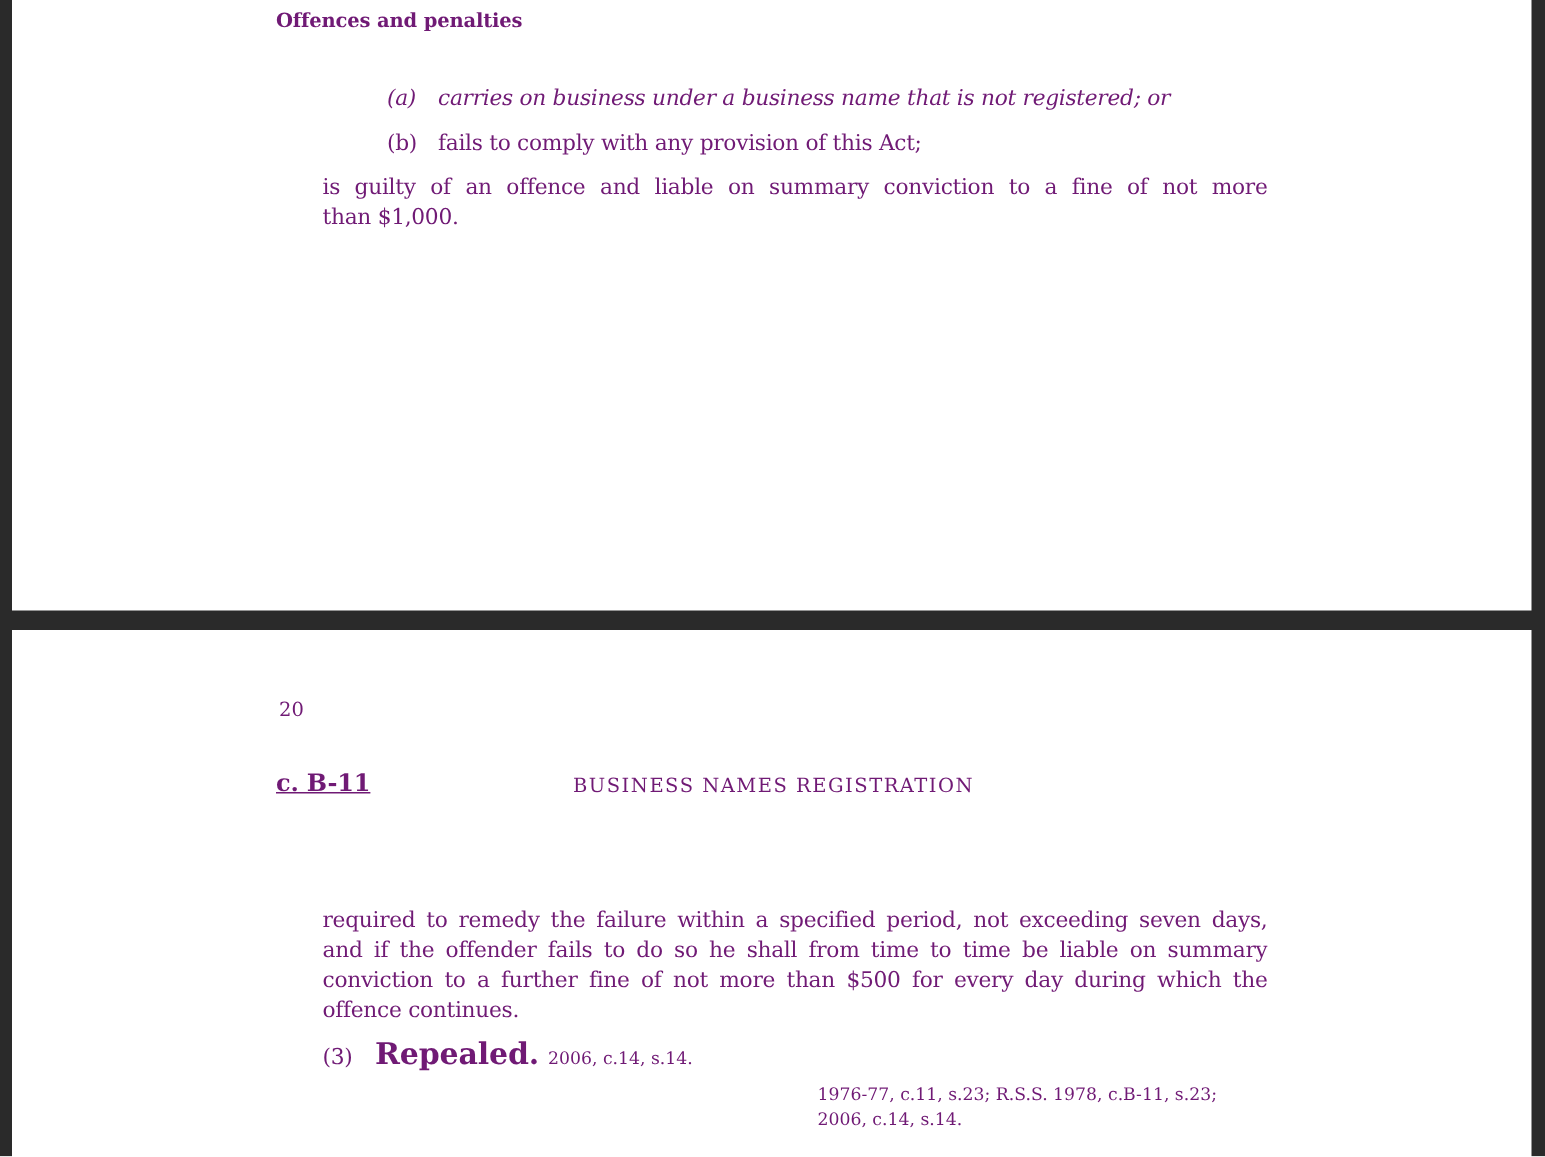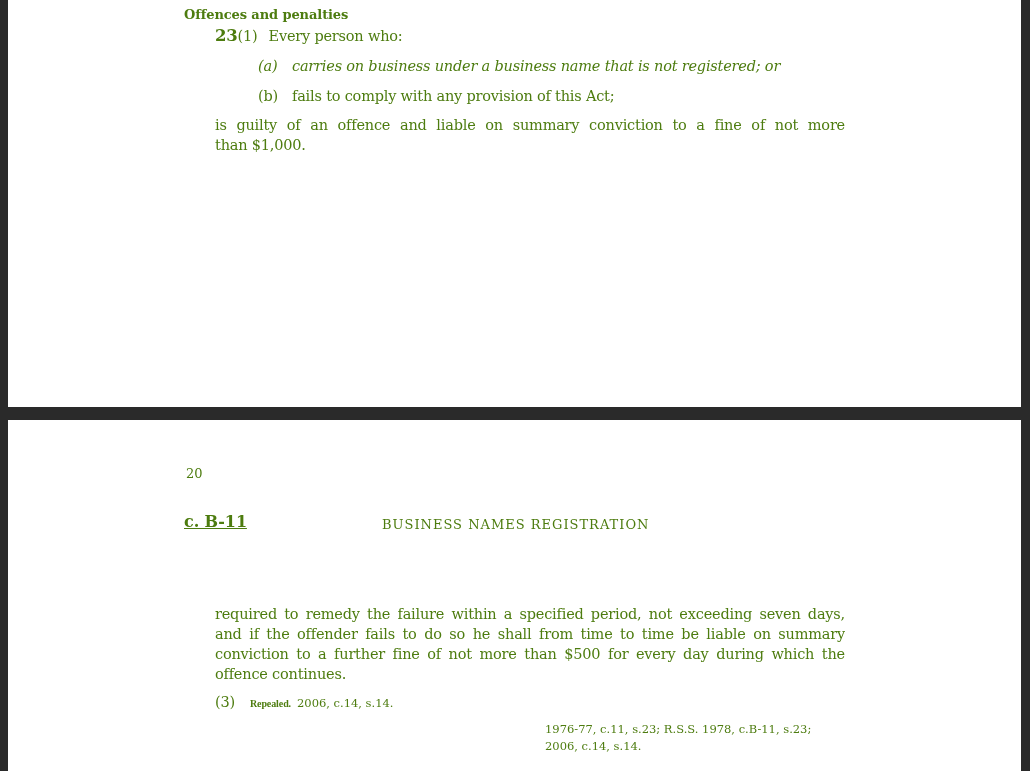--- a/index.html
+++ b/index.html
@@ -3,21 +3,21 @@
 <meta charset="utf-8">
 <style>
   html, body { margin: 0; padding: 0; background: #ffffff; }
   #screen {
     position: relative;
     width: 1030px;
     height: 771px;
     background: #ffffff;
     overflow: hidden;
     font-family: "DejaVu Serif", "Liberation Serif", serif;
-    color: #4d7c0f;
+    color: #701a75;
   }
   .abs { position: absolute; }
 
   
   .bar-left  { left: 0; top: 0; width: 8px;  height: 771px; background: #2a2a2a; }
   .bar-right { left: 1021px; top: 0; width: 9px; height: 771px; background: #2a2a2a; }
   .band-mid  { left: 0; top: 407px; width: 1030px; height: 13px; background: #2a2a2a; }
 
   .body-text { font-size: 14.5px; line-height: 20px; letter-spacing: -0.2px; white-space: nowrap; }
   .jline {
@@ -29,34 +29,31 @@
   .heading-margin { font-size: 13px; font-weight: bold; letter-spacing: -0.1px; white-space: nowrap; }
   .sec-num { font-size: 16.5px; font-weight: bold; }
   .sec-sub { font-size: 14.5px; }
   .sec-intro { margin-left: 11px; }
   .clause-label { display: inline-block; width: 34px; }
 
   .page-number { font-size: 13px; }
   .chapter { font-size: 16px; font-weight: bold; letter-spacing: -0.1px; white-space: nowrap; }
   .running-title { font-size: 13px; letter-spacing: 1px; white-space: nowrap; }
 
-  .repealed-kw { font-size: 10px; font-weight: bold; margin-left: 15px; letter-spacing: -0.1px; font-family: Liberation Serif, serif; }
+  .repealed-kw { font-size: 20px; font-weight: bold; margin-left: 15px; letter-spacing: -0.1px; }
   .amendment-note { font-size: 11.5px; margin-left: 6px; letter-spacing: 0; }
   .history { font-size: 11.5px; line-height: 17px; letter-spacing: 0; white-space: nowrap; }
 </style>
 </head>
 <body>
 
 <div id="screen">
 
   <div class="abs heading-margin" style="left:184px; top:7px;">Offences and penalties</div>
 
-  <div class="abs body-text" style="left:215px; top:26px;">
-    <span class="sec-num">23</span><span class="sec-sub">(1)</span><span class="sec-sub sec-intro">Every person who:</span>
-  </div>
 
   <div class="abs body-text" style="left:258px; top:56px;font-style:italic;">
     <span class="clause-label">(a)</span><span>carries on business under a business name that is not registered; or</span>
   </div>
 
   <div class="abs body-text" style="left:258px; top:86px;">
     <span class="clause-label">(b)</span><span>fails to comply with any provision of this Act;</span>
   </div>
 
   <div class="abs jline" style="left:215px; top:115px;">is guilty of an offence and liable on summary conviction to a fine of not more</div>

